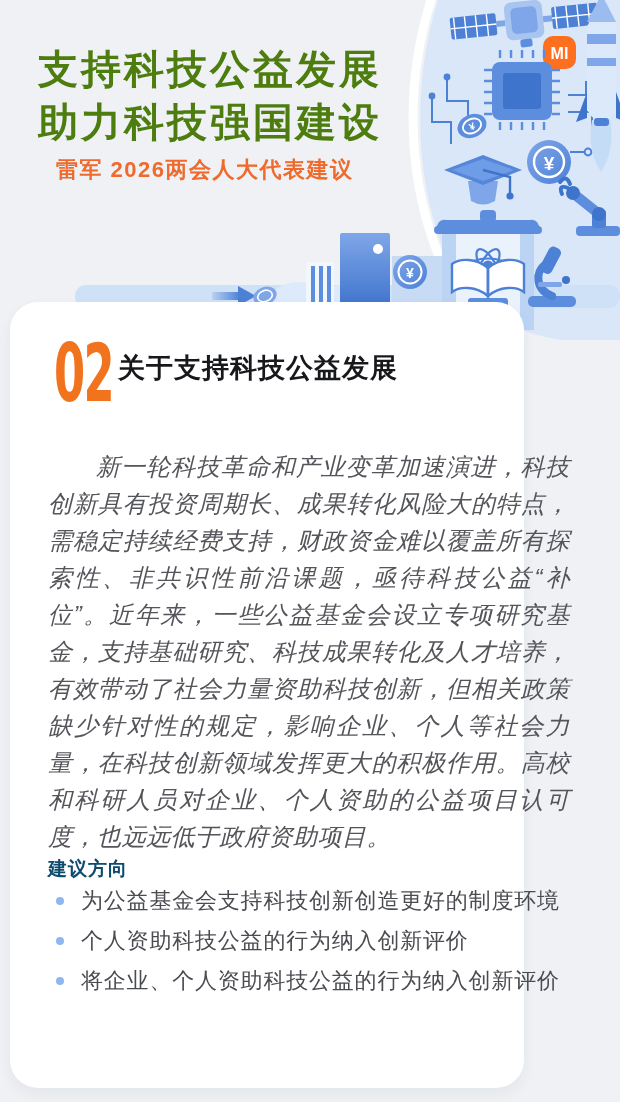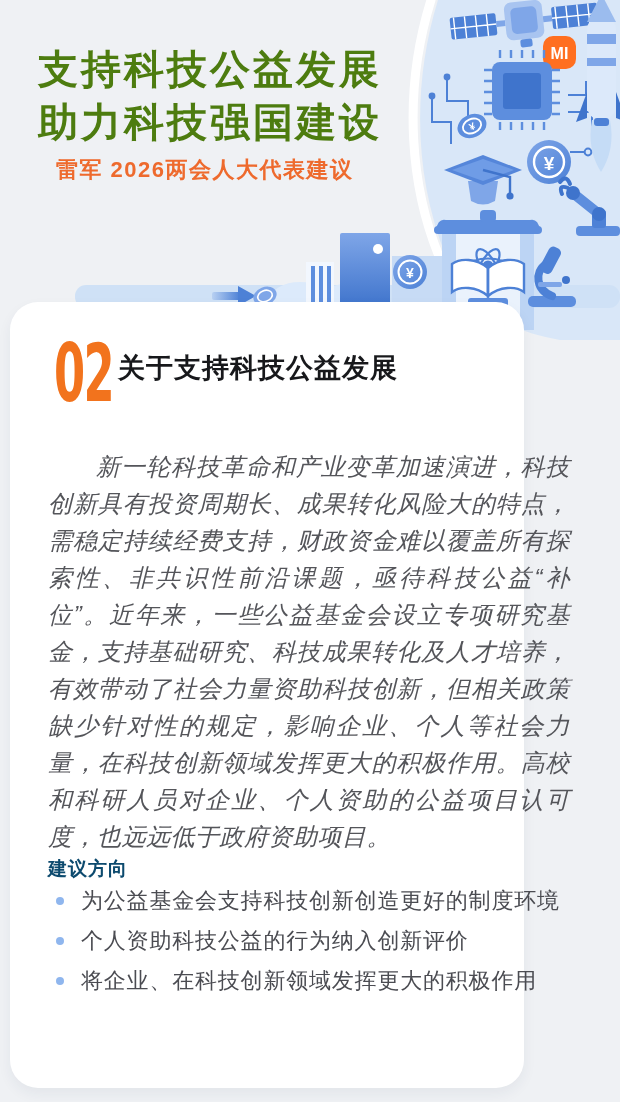--- a/index.html
+++ b/index.html
@@ -249,16 +249,16 @@
     <li class="sug-item">
       <span class="sug-dot"></span>
       <span>为公益基金会支持科技创新创造更好的制度环境</span>
     </li>
     <li class="sug-item">
       <span class="sug-dot"></span>
       <span>个人资助科技公益的行为纳入创新评价</span>
     </li>
     <li class="sug-item">
       <span class="sug-dot"></span>
-      <span>将企业、在科技创新领域发挥更大的积极作用</span>
+      <span>将企业、个人资助科技公益的行为纳入创新评价</span>
     </li>
   </ul>
 </div>
 
 </body></html>

